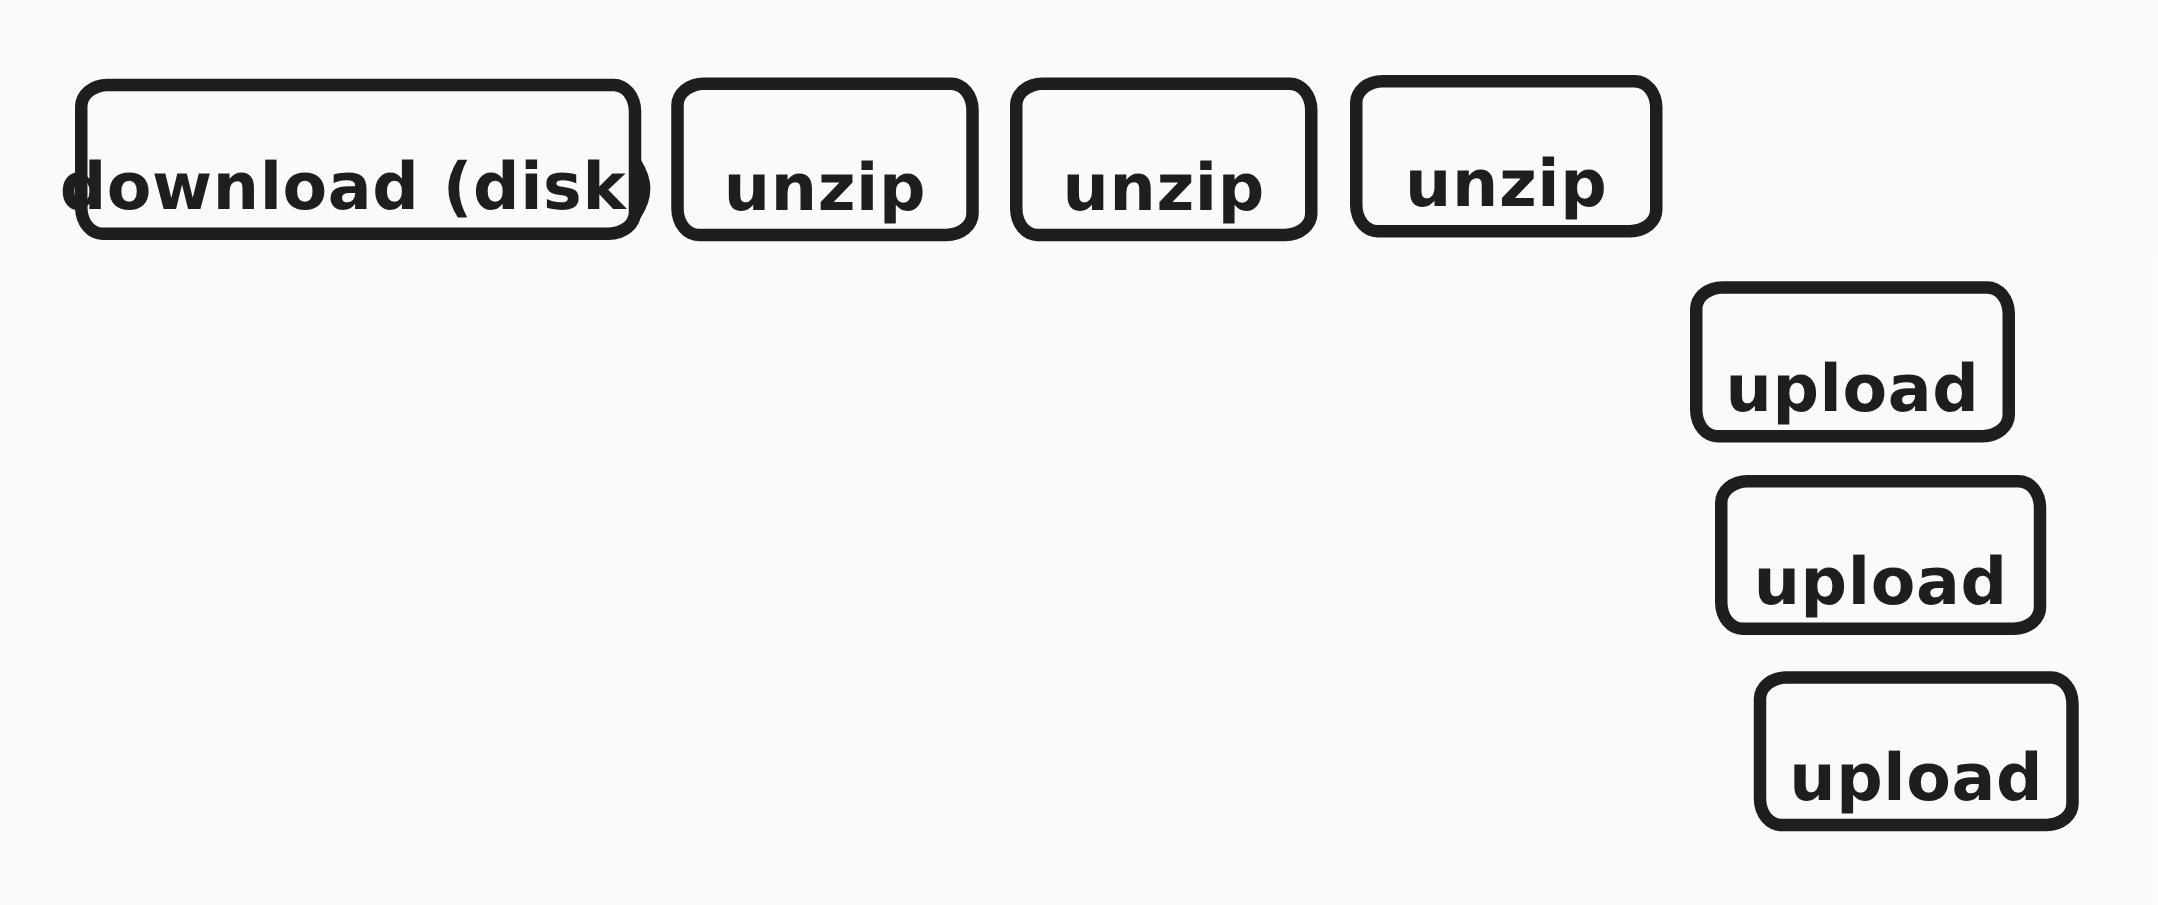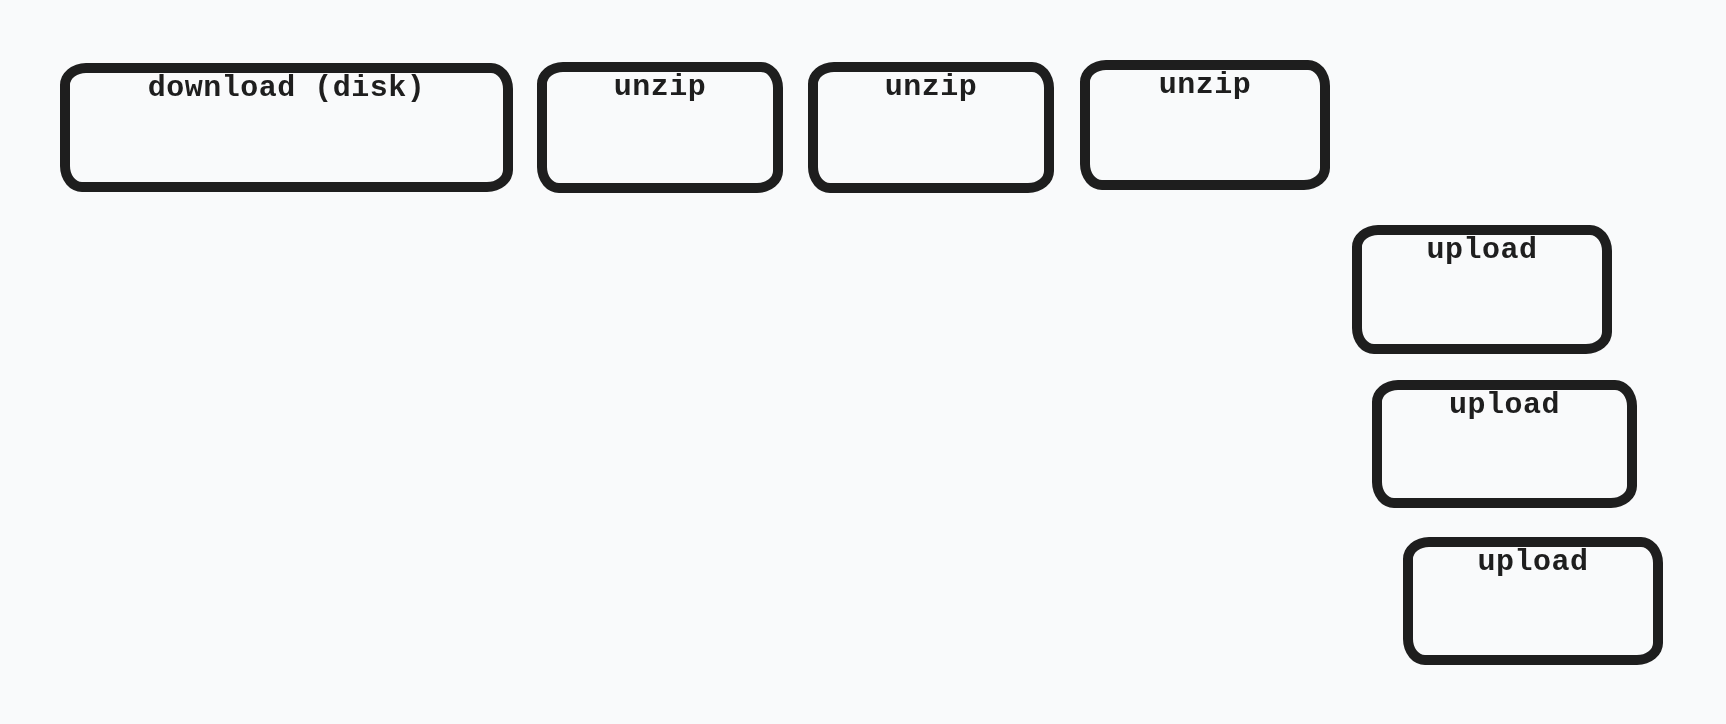--- a/index.html
+++ b/index.html
@@ -17,28 +17,27 @@
     position: relative;
     width: 1726px;
     height: 724px;
     background: var(--canvas-bg);
   }
   .node {
     position: absolute;
     border: 10px solid var(--stroke);
     background: transparent;
     display: flex;
-    align-items: flex-start;
+    align-items: flex-end;
     justify-content: center;
     color: var(--stroke);
     font-weight: 700;
-    font-size: 30px;
+    font-size: 52px;
     letter-spacing: 0.5px;
     white-space: nowrap;
-    font-family: Liberation Mono, monospace;
   }
   
   .node { border-radius: 26px 22px 26px 22px / 22px 26px 22px 26px; }
 
   
   .n-download { left:  60px; top:  63px; width: 453px; height: 129px; }
   .n-unzip1   { left: 537px; top:  62px; width: 246px; height: 131px; }
   .n-unzip2   { left: 808px; top:  62px; width: 246px; height: 131px; }
   .n-unzip3   { left: 1080px; top:  60px; width: 250px; height: 130px; }
   .n-upload1  { left: 1352px; top: 225px; width: 260px; height: 129px; }

